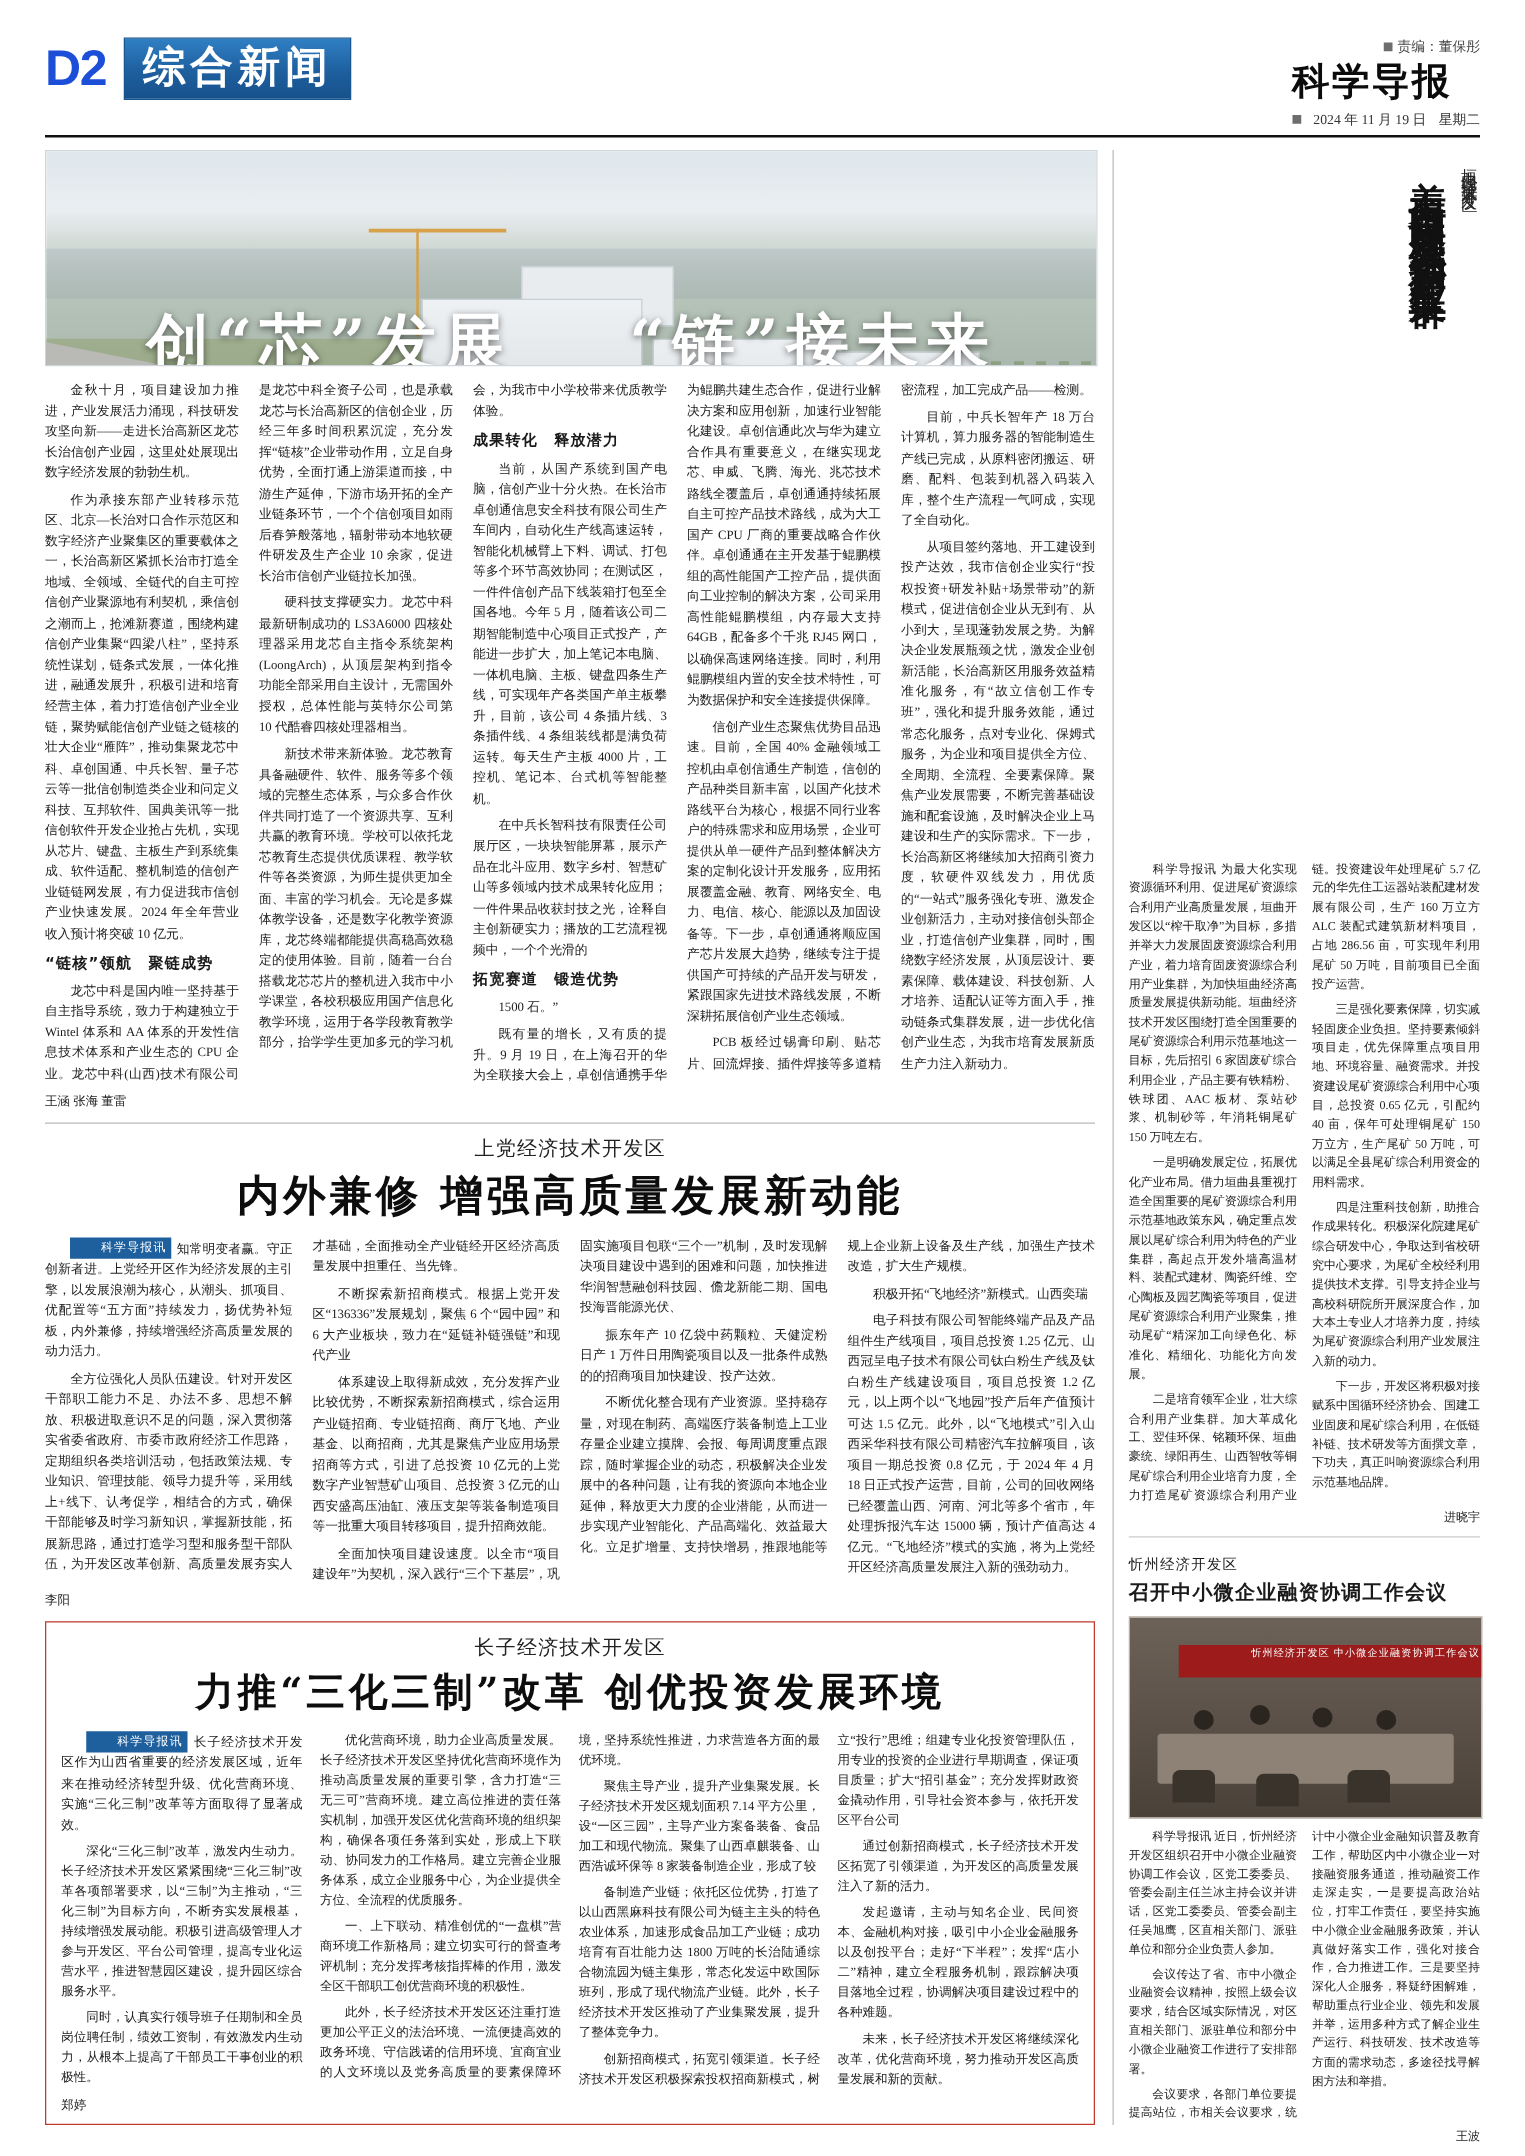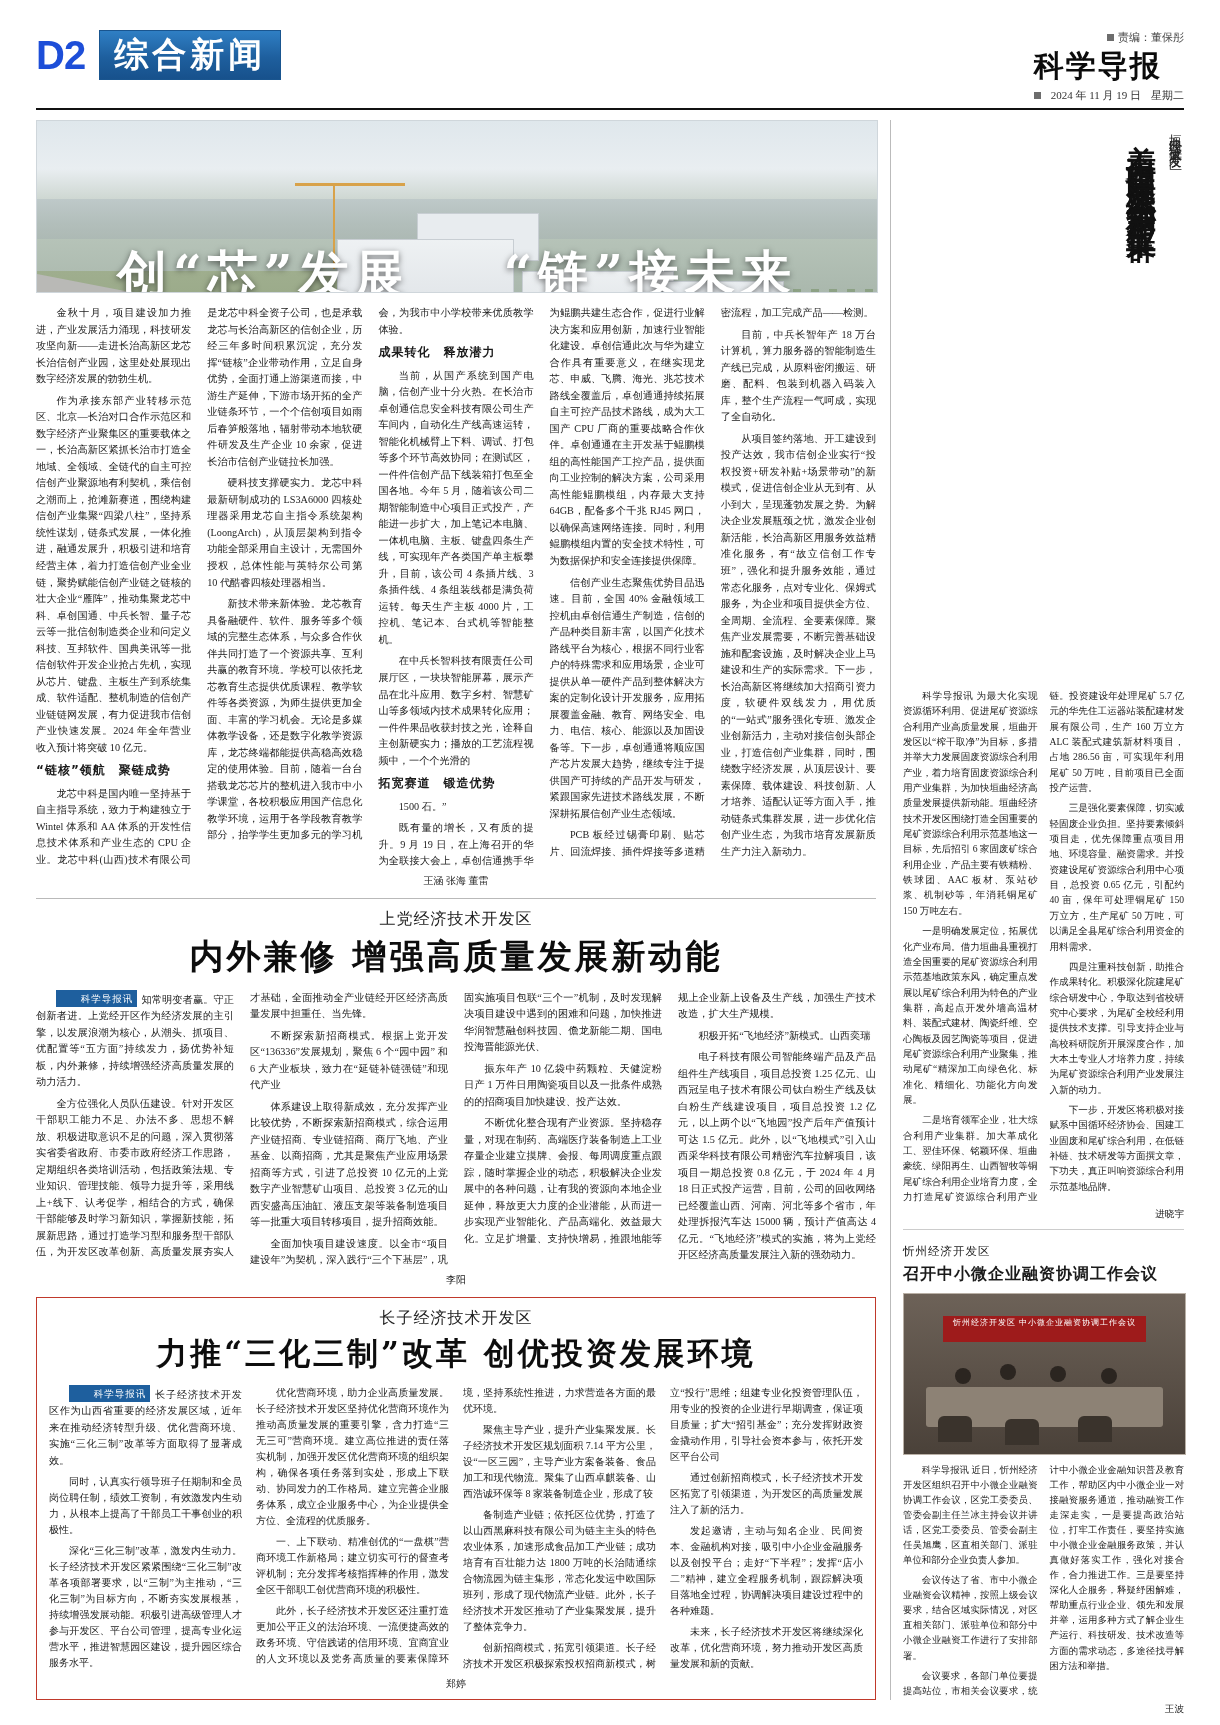--- a/index.html
+++ b/index.html
@@ -57,21 +57,21 @@
     position:absolute;left:0;right:0;top:120px;text-align:center;
     font-family:"DejaVu Serif",serif;font-weight:bold;color:#fff;
     font-size:50px;letter-spacing:6px;text-shadow:0 2px 6px rgba(0,0,0,.55);
   }
 
   
   .art1{margin-top:12px;}
   .cols5{column-count:5;column-gap:16px;column-rule:0;font-size:10.2px;line-height:1.62;text-align:justify;}
   .cols5 p{margin:0 0 5px 0;text-indent:2em;}
   .sub-h{font-family:"DejaVu Sans",sans-serif;font-weight:bold;font-size:12px;text-indent:0 !important;margin:6px 0 4px 0;letter-spacing:1px;}
-  .byline{text-align:center;font-size:10px;margin-top:4px;}
+  .byline{text-align:left;font-size:10px;margin-top:4px;}
   .hr{border-top:1px solid #b9b9b9;margin:10px 0 10px 0;}
   .hr-thin{border-top:1px solid #ccc;margin:8px 0;}
 
   
   .kicker{font-family:"DejaVu Sans",sans-serif;font-size:16px;text-align:center;letter-spacing:1px;margin-bottom:4px;color:#222;}
   .headline2{
     font-family:"DejaVu Serif",serif;font-weight:bold;text-align:center;
     font-size:34px;letter-spacing:3px;margin:2px 0 10px 0;color:#0d0d0d;
   }
   .tagline{font-size:10.2px;line-height:1.62;text-indent:0;}
@@ -101,21 +101,21 @@
   .vert-kicker{
     writing-mode:vertical-rl;text-orientation:upright;
     font-size:13px;letter-spacing:3px;color:#222;height:200px;margin-top:4px;
   }
   .r-body{column-count:2;column-gap:12px;font-size:9.6px;line-height:1.6;text-align:justify;margin-top:8px;}
   .r-body p{margin:0 0 5px 0;text-indent:2em;}
   .r-byline{text-align:right;font-size:9.6px;margin-top:4px;}
   .r-kicker2{font-family:"DejaVu Sans",sans-serif;font-size:11.5px;letter-spacing:1px;margin:6px 0 4px 0;}
   .r-head2{font-family:"DejaVu Serif",serif;font-weight:bold;font-size:16px;letter-spacing:1px;line-height:1.35;margin:2px 0 8px 0;}
   .r-photo{position:relative;width:100%;height:160px;background:linear-gradient(180deg,#6d6258,#4a4139);overflow:hidden;border:1px solid #b9b0a6;}
-  .r-photo .banner{position:absolute;left:14%;top:14%;width:72%;height:26px;background:#9e1b1b;}
+  .r-photo .banner{position:absolute;left:14%;top:14%;width:72%;height:26px;background:#9e1b1b;padding-left:48px;}
   .r-photo .banner span{display:block;color:#fff;font-size:8px;text-align:center;line-height:13px;letter-spacing:1px;}
   .r-photo .table-r{position:absolute;left:8%;top:58%;width:84%;height:40px;background:#8d8275;border-radius:3px;}
   .r-photo .head{position:absolute;width:16px;height:16px;border-radius:50%;background:#2b2520;}
   .r-photo .back{position:absolute;width:34px;height:26px;border-radius:6px 6px 0 0;background:#3a332c;}
   .r-body2{font-size:9.6px;line-height:1.6;text-align:justify;margin-top:8px;column-count:2;column-gap:12px;}
   .r-body2 p{margin:0 0 5px 0;text-indent:2em;}
   .tiny{font-size:9.4px;}
 </style>
 </head>
 <body>
@@ -214,22 +214,22 @@
         <div class="byline">李阳</div>
       </div>
 
       <div class="boxed">
         <div class="kicker">长子经济技术开发区</div>
         <div class="headline3">力推“三化三制”改革  创优投资发展环境</div>
         <div class="cols4b">
           <p class="tagline">
             <span class="tag-label">科学导报讯</span><span>长子经济技术开发区作为山西省重要的经济发展区域，近年来在推动经济转型升级、优化营商环境、实施“三化三制”改革等方面取得了显著成效。</span>
           </p>
+          <p>深化“三化三制”改革，激发内生动力。长子经济技术开发区紧紧围绕“三化三制”改革各项部署要求，以“三制”为主推动，“三化三制”为目标方向，不断夯实发展根基，持续增强发展动能。积极引进高级管理人才参与开发区、平台公司管理，提高专业化运营水平，推进智慧园区建设，提升园区综合服务水平。</p>
           <p>同时，认真实行领导班子任期制和全员岗位聘任制，绩效工资制，有效激发内生动力，从根本上提高了干部员工干事创业的积极性。</p>
-          <p>深化“三化三制”改革，激发内生动力。长子经济技术开发区紧紧围绕“三化三制”改革各项部署要求，以“三制”为主推动，“三化三制”为目标方向，不断夯实发展根基，持续增强发展动能。积极引进高级管理人才参与开发区、平台公司管理，提高专业化运营水平，推进智慧园区建设，提升园区综合服务水平。</p>
           <p>优化营商环境，助力企业高质量发展。长子经济技术开发区坚持优化营商环境作为推动高质量发展的重要引擎，含力打造“三无三可”营商环境。建立高位推进的责任落实机制，加强开发区优化营商环境的组织架构，确保各项任务落到实处，形成上下联动、协同发力的工作格局。建立完善企业服务体系，成立企业服务中心，为企业提供全方位、全流程的优质服务。</p>
           <p>一、上下联动、精准创优的“一盘棋”营商环境工作新格局；建立切实可行的督查考评机制；充分发挥考核指挥棒的作用，激发全区干部职工创优营商环境的积极性。</p>
           <p>此外，长子经济技术开发区还注重打造更加公平正义的法治环境、一流便捷高效的政务环境、守信践诺的信用环境、宜商宜业的人文环境以及党务高质量的要素保障环境，坚持系统性推进，力求营造各方面的最优环境。</p>
           <p>聚焦主导产业，提升产业集聚发展。长子经济技术开发区规划面积 7.14 平方公里，设“一区三园”，主导产业方案备装备、食品加工和现代物流。聚集了山西卓麒装备、山西浩诚环保等 8 家装备制造企业，形成了较</p>
           <p>备制造产业链；依托区位优势，打造了以山西黑麻科技有限公司为链主主头的特色农业体系，加速形成食品加工产业链；成功培育有百壮能力达 1800 万吨的长治陆通综合物流园为链主集形，常态化发运中欧国际班列，形成了现代物流产业链。此外，长子经济技术开发区推动了产业集聚发展，提升了整体竞争力。</p>
           <p>创新招商模式，拓宽引领渠道。长子经济技术开发区积极探索投权招商新模式，树立“投行”思维；组建专业化投资管理队伍，用专业的投资的企业进行早期调查，保证项目质量；扩大“招引基金”；充分发挥财政资金撬动作用，引导社会资本参与，依托开发区平台公司</p>
           <p>通过创新招商模式，长子经济技术开发区拓宽了引领渠道，为开发区的高质量发展注入了新的活力。</p>
           <p>发起邀请，主动与知名企业、民间资本、金融机构对接，吸引中小企业金融服务以及创投平台；走好“下半程”；发挥“店小二”精神，建立全程服务机制，跟踪解决项目落地全过程，协调解决项目建设过程中的各种难题。</p>
           <p>未来，长子经济技术开发区将继续深化改革，优化营商环境，努力推动开发区高质量发展和新的贡献。</p>
         </div>

